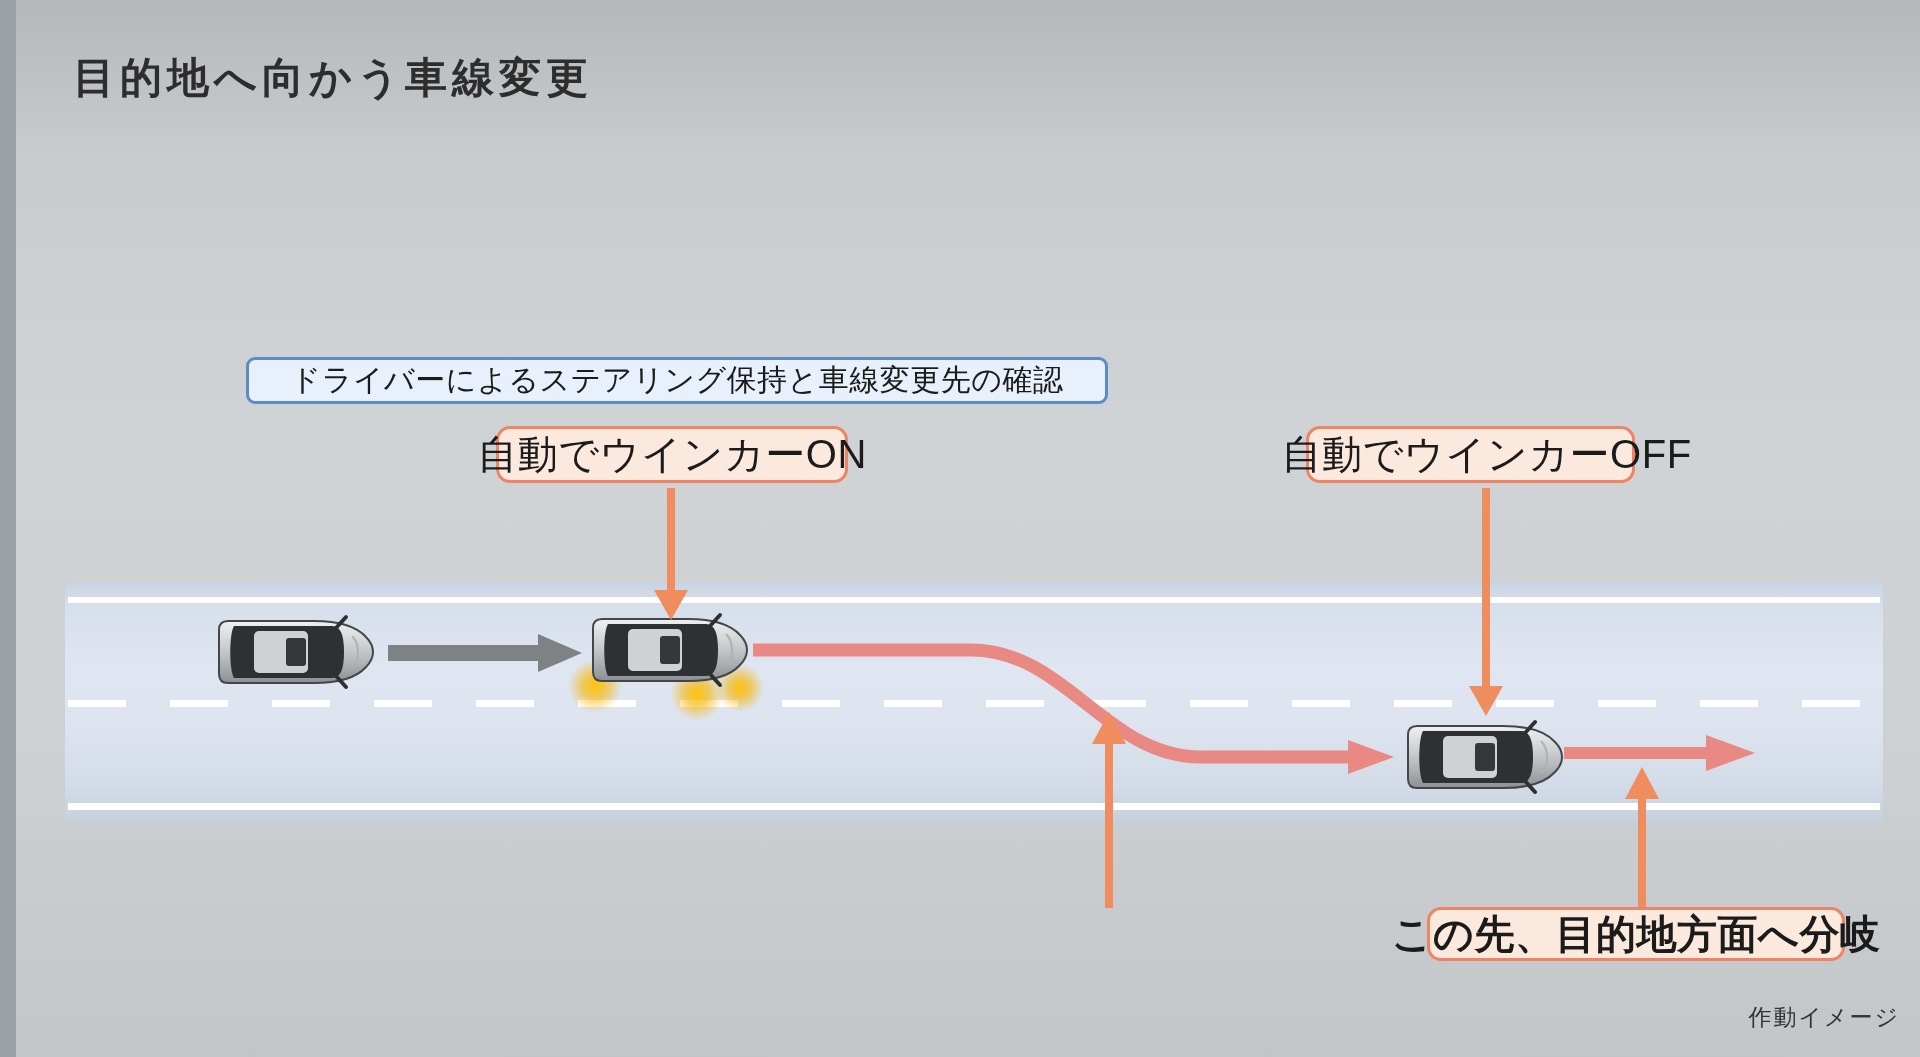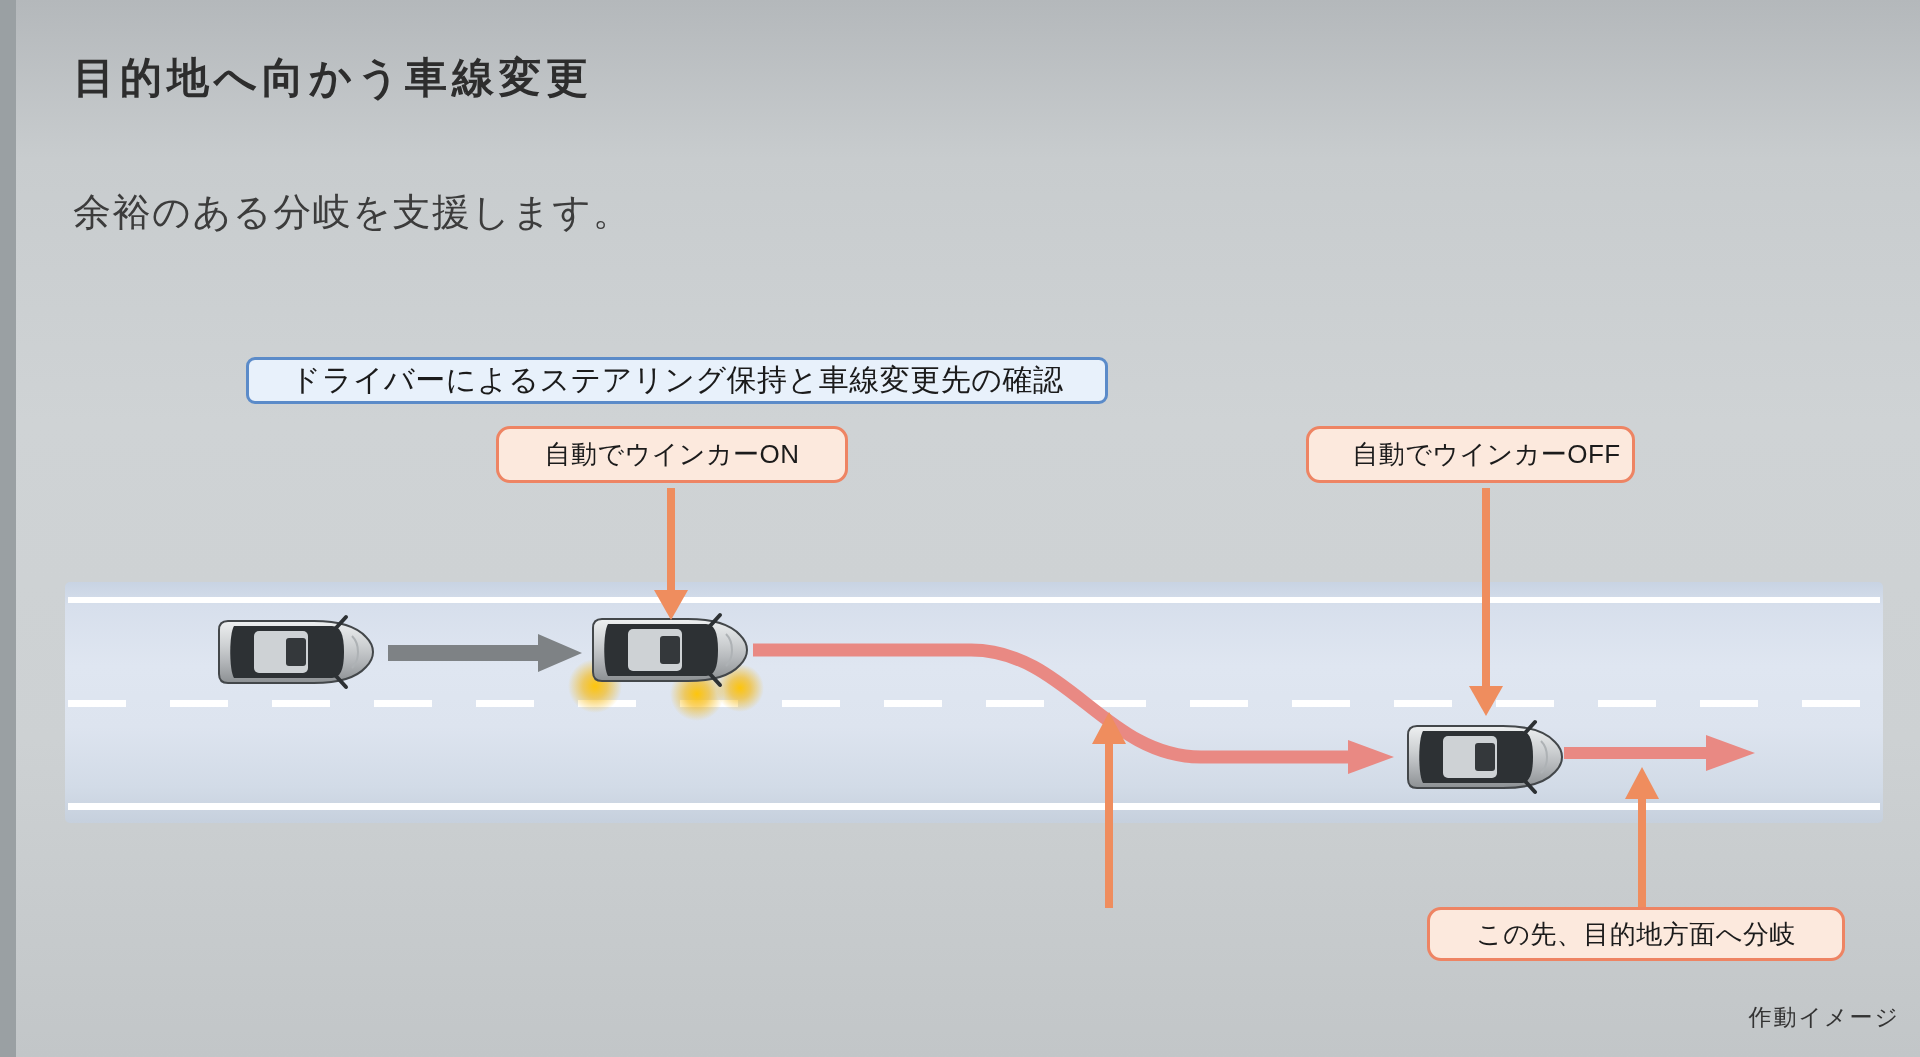--- a/index.html
+++ b/index.html
@@ -36,39 +36,38 @@
     color:#1b1b1b;
     text-align:center;
   }
   .callout.blue{
     left:230px;top:357px;width:862px;height:47px;
     background:#e8f1fb;border:3px solid #5b8bc9;border-radius:9px;
     font-size:30px;letter-spacing:0.5px;
   }
   .callout.orange{
     background:#fce9dd;border:3px solid #ee8463;border-radius:14px;
-    font-size:26px;letter-spacing:0.5px;
+    font-size:40px;letter-spacing:0.5px;
   }
   .callout.on{left:480px;top:426px;width:352px;height:57px;}
   .callout.off{left:1290px;top:426px;width:329px;height:57px;padding-left:32px;}
   .callout.smooth{left:682px;top:907px;width:706px;height:54px;}
-  .callout.branch{left:1411px;top:907px;width:418px;height:54px;}
+  .callout.branch{left:1411px;top:907px;width:418px;height:54px;font-weight:bold;}
   .footer-note{
     right:36px;top:1002px;
     font-size:23px;color:#333;letter-spacing:2px;
     z-index:2;
   }
 </style>
 </head>
 <body>
 
 <div class="canvas">
 
   <div class="abs title">目的地へ向かう車線変更</div>
-  <div class="abs desc l2">余裕のある分岐を支援します。</div>
 
   <svg class="abs illus" viewBox="0 0 1920 1057" xmlns="http://www.w3.org/2000/svg" aria-hidden="true">
     <defs>
       <linearGradient id="roadGrad" x1="0" y1="0" x2="0" y2="1">
         <stop offset="0%" stop-color="#c8d3e3"></stop>
         <stop offset="10%" stop-color="#d7dfec"></stop>
         <stop offset="35%" stop-color="#dfe6f1"></stop>
         <stop offset="60%" stop-color="#dde4ef"></stop>
         <stop offset="85%" stop-color="#d2dbe7"></stop>
         <stop offset="100%" stop-color="#c6d0dd"></stop>

